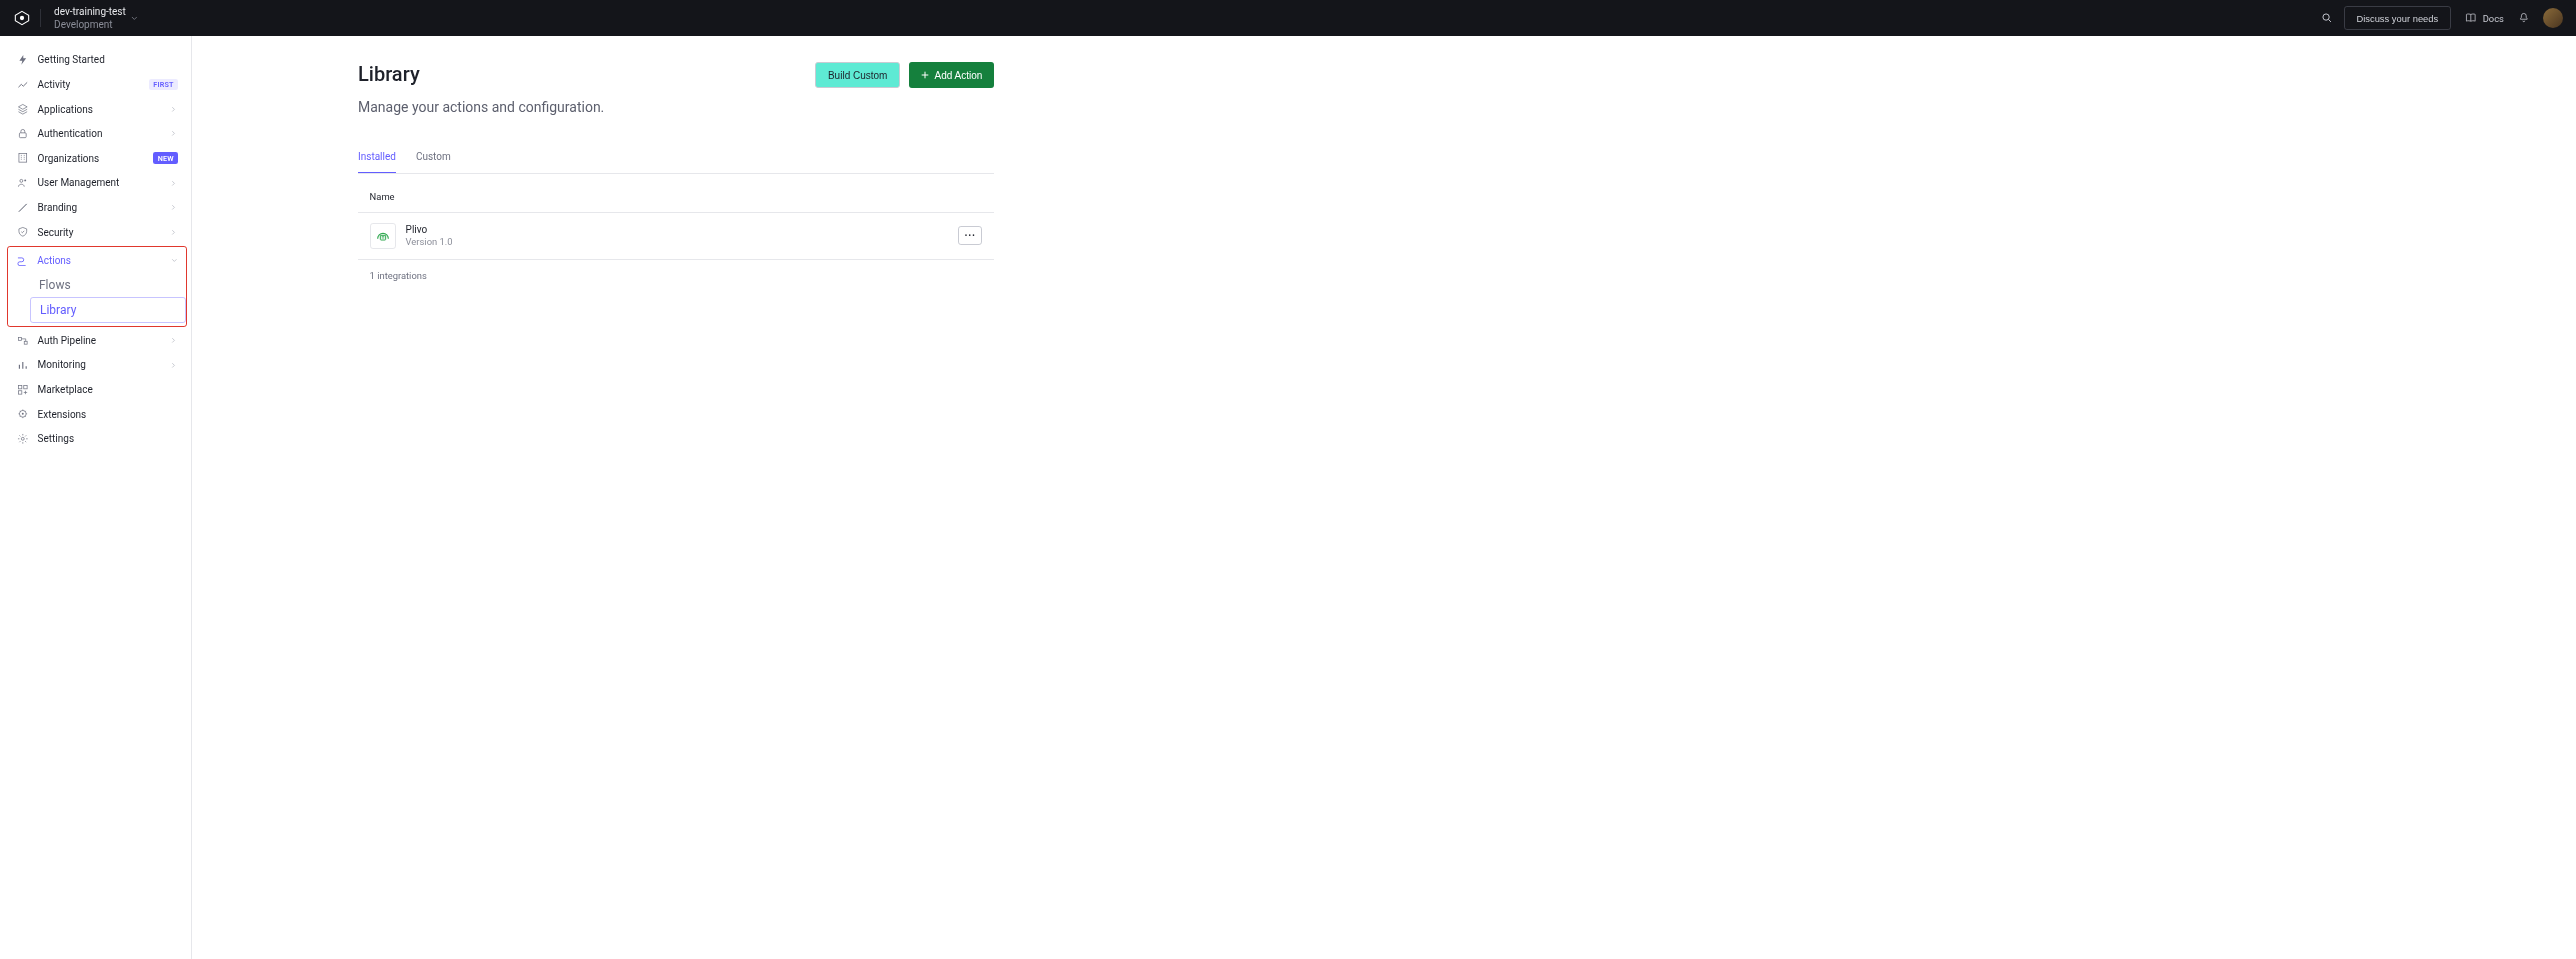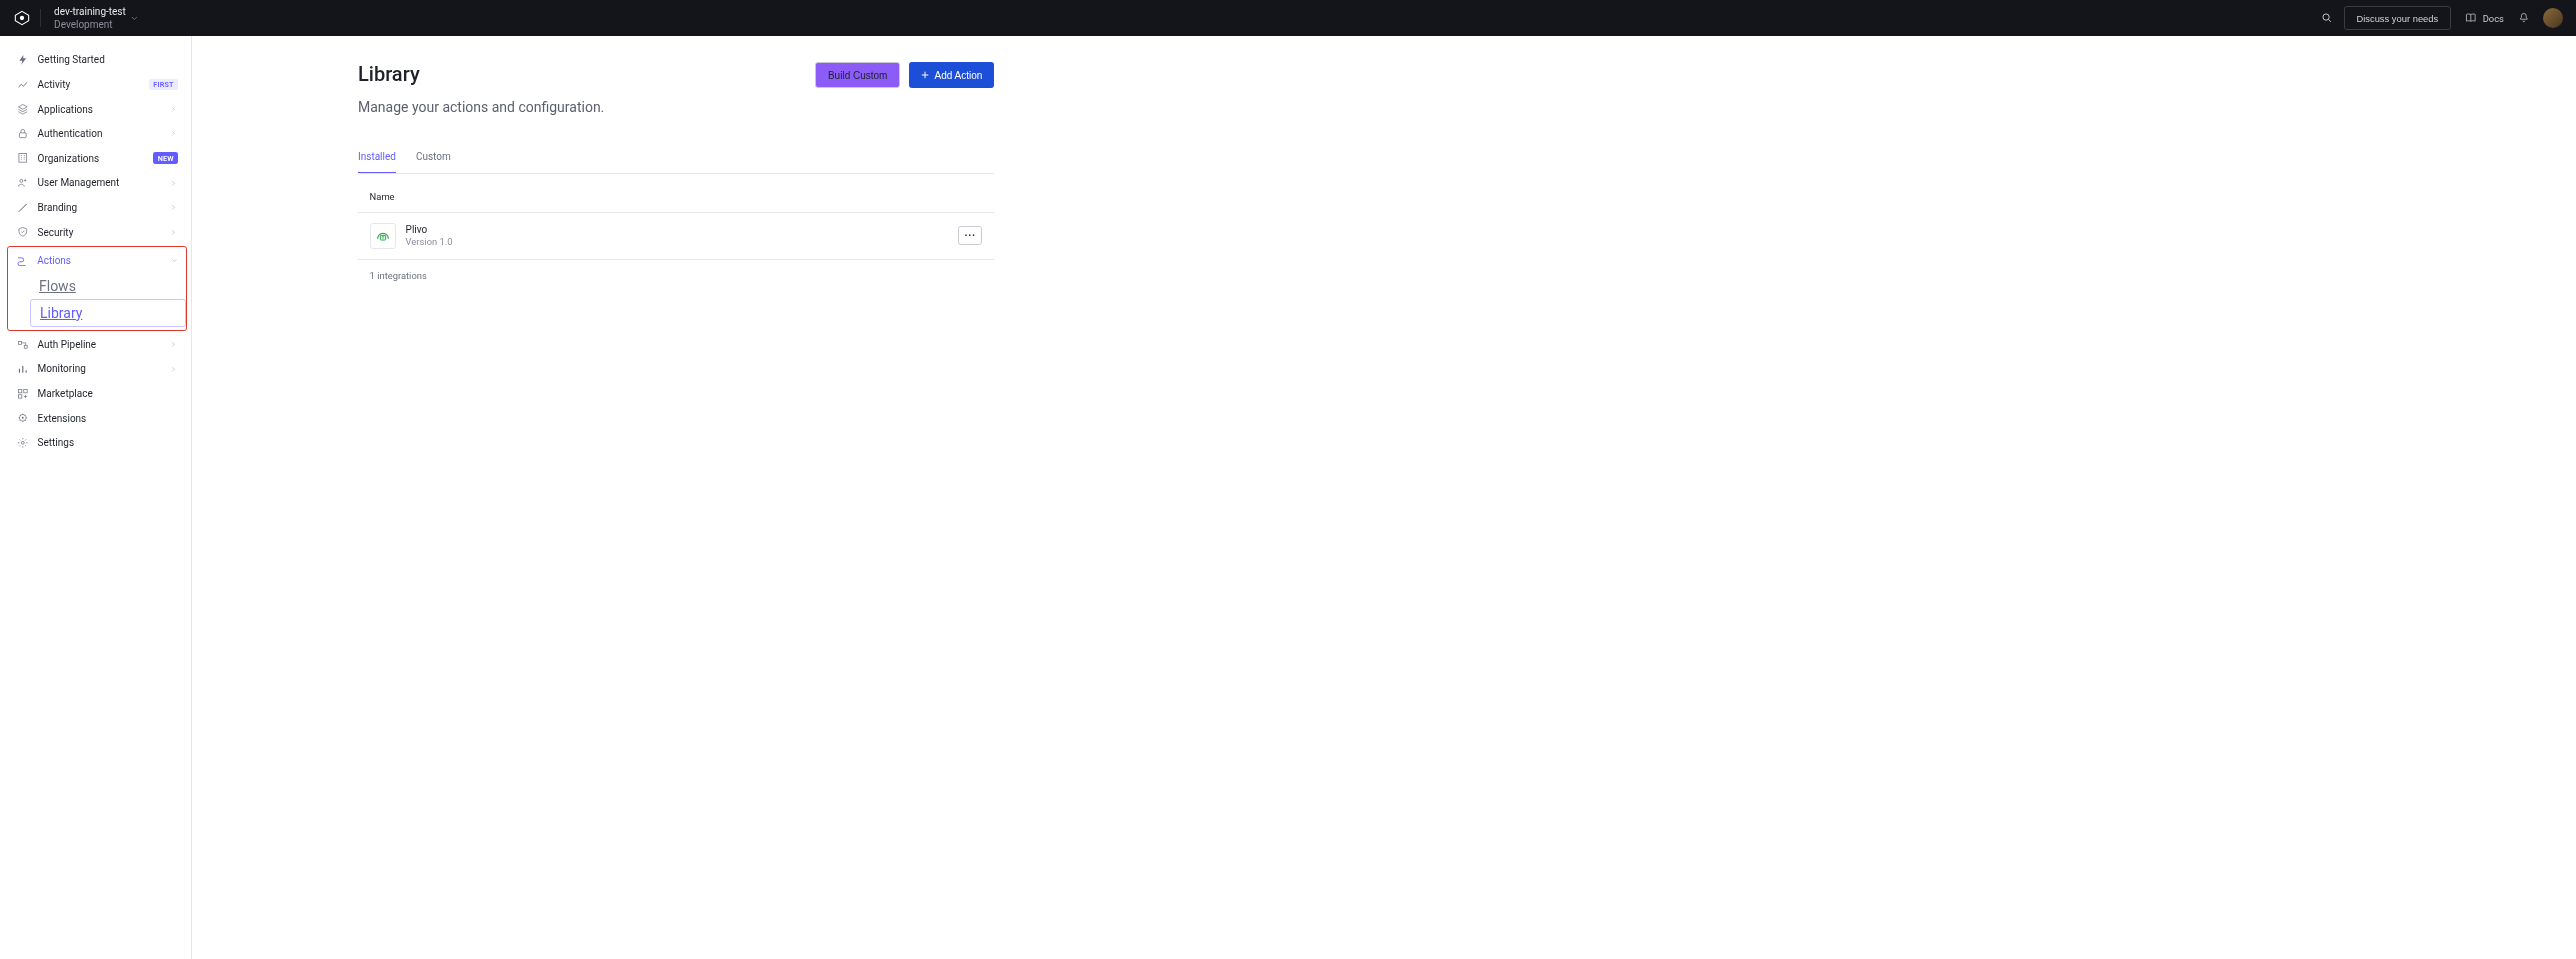--- a/index.html
+++ b/index.html
@@ -22,30 +22,30 @@
   .nav-item { display:flex; align-items:center; gap:8.7px; padding:5.8px 7.2px; border-radius:2.9px; color:#1e212a; cursor:pointer; font-size:10px; }
   .nav-item .ic { width:13px; height:13px; display:flex; align-items:center; justify-content:center; color:#6e7180; }
   .nav-item .lbl { flex:1; }
   .nav-item .chev { color:#b4b7c1; }
   .nav-item.active { color:#635dff; }
   .nav-item.active .ic { color:#635dff; }
   .badge { font-size:7.2px; font-weight:600; padding:1.4px 4.3px; border-radius:2.2px; letter-spacing:0.2px; }
   .badge-first { background:#ecebff; color:#635dff; }
   .badge-new { background:#635dff; color:#fff; }
   .sub-nav { padding-left:22px; }
-  .sub-item { display:block; padding:5px 8.7px; font-size:14px; color:#6e7180; cursor:pointer; border-radius:2.9px;text-decoration:underline; }
+  .sub-item { display:block; padding:5px 8.7px; font-size:12px; color:#6e7180; cursor:pointer; border-radius:2.9px; }
   .sub-item.active { color:#635dff; border:0.7px solid #c7c4ff; background:#fff; }
   .highlight-box { border:1.4px solid #e0372d; border-radius:2.9px; padding:1.4px 0 2.9px 0; margin:1.4px -1.4px; }
   .main { flex:1; padding:26px 43px 26px 166px; overflow:auto; }
   .page-header { display:flex; align-items:flex-start; justify-content:space-between; max-width:636px; }
   .page-title { font-size:20px; font-weight:500; color:#1e212a; }
   .page-sub { color:#5c5f6d; margin-top:13px; font-size:14px; }
   .hdr-actions { display:flex; gap:8.7px; }
-  .btn-outline { border:0.7px solid #c9cbd3; background:#8b5cf6; color:#1e212a; padding:6.5px 11.6px; border-radius:2.9px; font-size:10px; cursor:pointer; }
-  .btn-primary { border:none; background:#1d4ed8; color:#fff; padding:6.5px 11.6px; border-radius:2.9px; font-size:10px; cursor:pointer; display:flex; align-items:center; gap:4.3px; }
+  .btn-outline { border:0.7px solid #c9cbd3; background:#5eead4; color:#1e212a; padding:6.5px 11.6px; border-radius:2.9px; font-size:10px; cursor:pointer; }
+  .btn-primary { border:none; background:#15803d; color:#fff; padding:6.5px 11.6px; border-radius:2.9px; font-size:10px; cursor:pointer; display:flex; align-items:center; gap:4.3px; }
   .tabs { display:flex; gap:20px; border-bottom:0.7px solid #e6e7eb; margin-top:29px; max-width:636px; }
   .tab { padding:7.2px 0 10px 0; font-size:10px; color:#6e7180; cursor:pointer; border-bottom:1.4px solid transparent; margin-bottom:-0.7px; }
   .tab.active { color:#635dff; border-bottom-color:#635dff; }
   .table { max-width:636px; margin-top:7.2px; }
   .thead { padding:10px 11.6px; border-bottom:0.7px solid #e6e7eb; }
   .th-name { font-size:9.4px; font-weight:400; color:#1e212a; }
   .trow { display:flex; align-items:center; padding:10px 11.6px; border-bottom:0.7px solid #e6e7eb; }
   .item-logo { width:26px; height:26px; border:0.7px solid #e6e7eb; border-radius:2.9px; display:flex; align-items:center; justify-content:center; margin-right:10px; }
   .item-name { font-size:10px; color:#1e212a; }
   .item-ver { font-size:9.4px; color:#8b8e99; margin-top:1.4px; }

